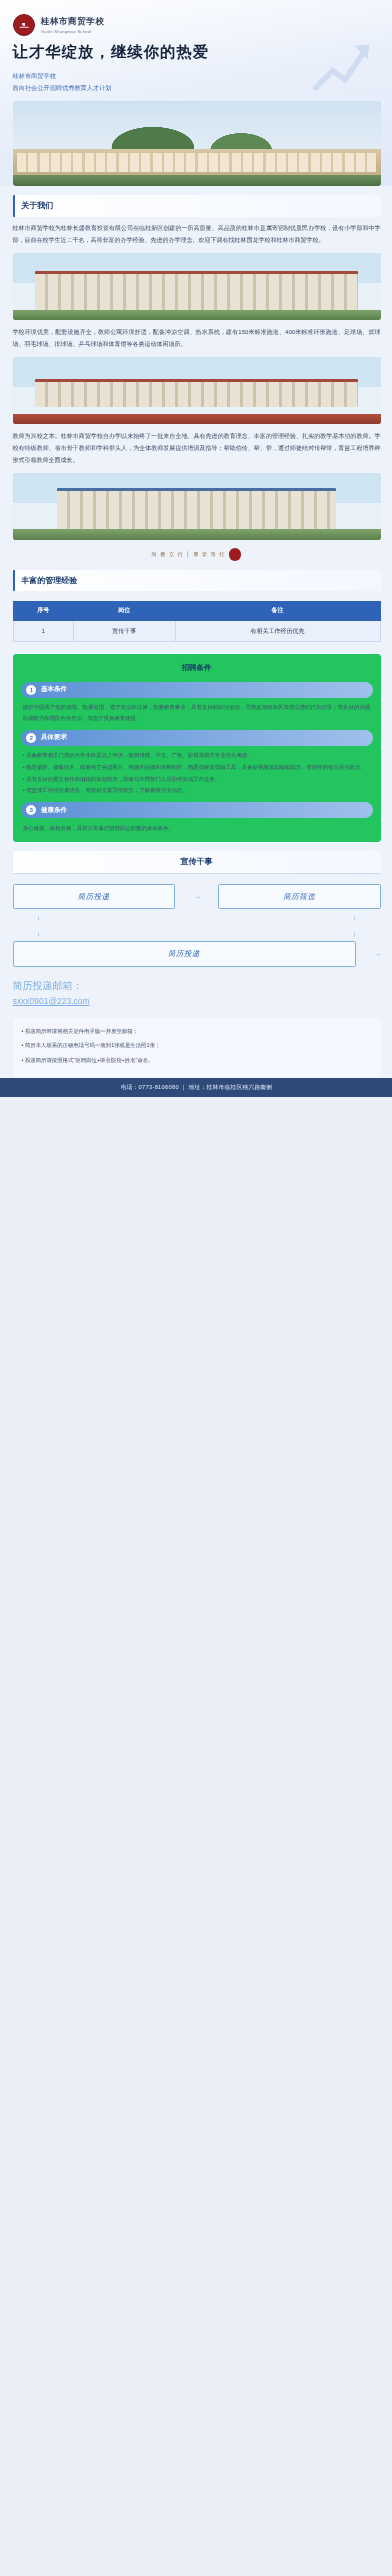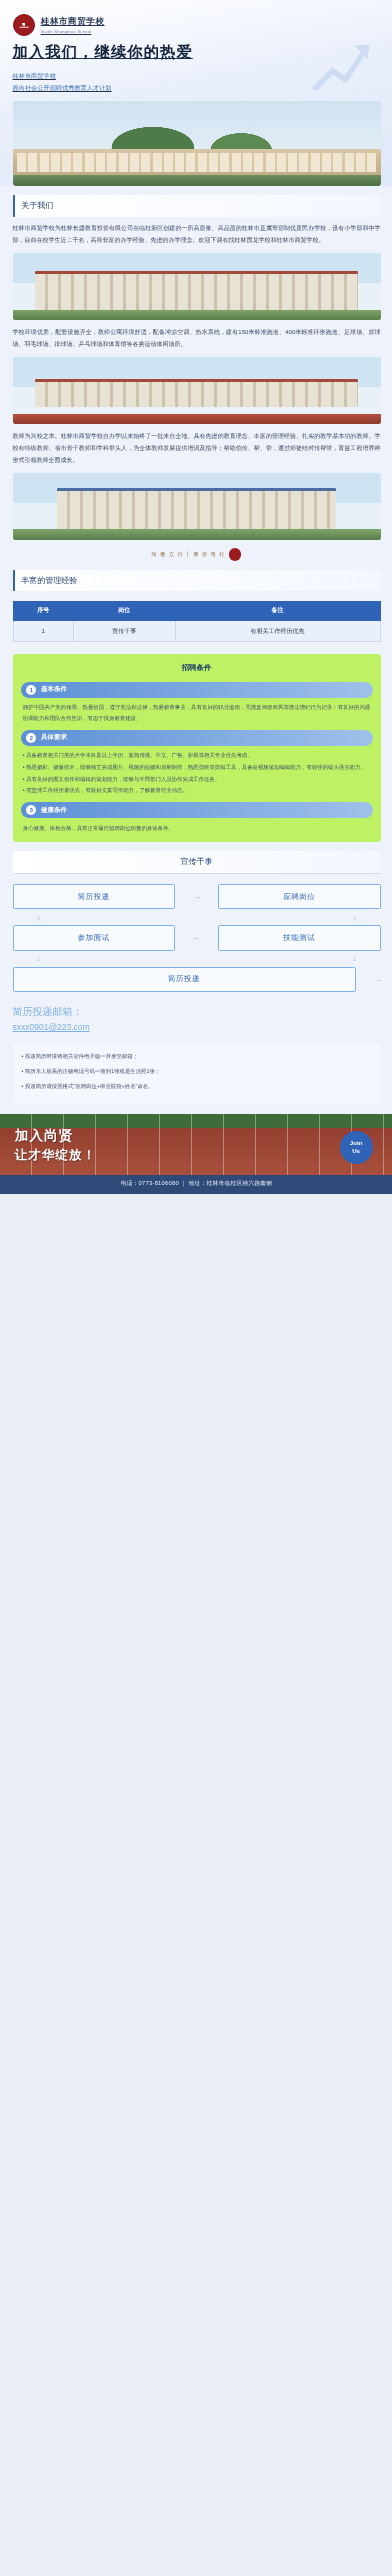--- a/index.html
+++ b/index.html
@@ -11,21 +11,20 @@
     color: #22324a;
   }
   .page { width:393px; position:relative; background:#eef2fa; }
 
   
   .hero {
     position:relative;
     background: linear-gradient(170deg,#ffffff 0%, #eaf0fb 45%, #dfe8f8 100%);
     padding: 8px 0 0 0;
     overflow:hidden;
-    text-decoration:underline;
   }
   .logo-row { display:flex; align-items:center; gap:5.7px; padding: 5.7px 12.5px 3.4px 12.5px; }
   .logo-badge {
     width:22.6px;height:22.6px;border-radius:50%;
     background:#9c1b1f; position:relative; flex:0 0 auto;
     border:1.1px solid #7d1417;
   }
   .logo-badge::after{
     content:"";position:absolute;left:50%;top:50%;width:12.5px;height:12.5px;
     transform:translate(-50%,-50%);
@@ -77,21 +76,21 @@
     content:"";position:absolute;left:0;right:0;bottom:0;height:11.3px;
     background:linear-gradient(#6e8f5e,#4d6f43);
   }
 
   
   .sec-head {
     margin: 9px 12.5px 0 12.5px;
     background: linear-gradient(90deg,#ffffff 0%, #f3f7ff 100%);
     border-left:2.3px solid #2f63b8;
     padding: 5.1px 6.8px;
-    font-size:8px; font-weight:normal; color:#1b3a6b;
+    font-size:8px; font-weight:bold; color:#1b3a6b;
     border-radius:1.1px;
   }
   .sec-head.center { text-align:center; border-left:none; border-bottom:1.1px solid #cfdcf1; }
 
   .para {
     margin: 6.8px 12.5px 0 12.5px;
     font-size:6px; line-height:1.95; color:#3b4a63; text-align:justify;
   }
   .photo {
     margin: 6.8px 12.5px 0 12.5px; height:67px; border-radius:2.8px; overflow:hidden; position:relative;
@@ -116,21 +115,21 @@
   .tbl-wrap { margin: 10.2px 12.5px 0 12.5px; }
   table.plan { width:100%; border-collapse:collapse; font-size:6px; }
   table.plan th {
     background:#2f63b8; color:#fff; font-weight:bold; padding:4.5px 2.3px; border:0.6px solid #2f63b8;
   }
   table.plan td {
     background:#eaf0fb; color:#2b3a55; padding:5.7px 2.3px; text-align:center; border:0.6px solid #c9d8ef;
   }
 
   
-  .cond-wrap { margin: 11.3px 12.5px 0 12.5px; background:#bef264; border-radius:3.4px; padding: 2.3px 0 8px 0;}
+  .cond-wrap { margin: 11.3px 12.5px 0 12.5px; background:#22c55e; border-radius:3.4px; padding: 2.3px 0 8px 0;}
   .cond-title {
     text-align:center; font-size:7.4px; font-weight:bold; color:#1b3a6b; padding:6.8px 0 2.3px 0;
   }
   .cond-card { margin: 6.8px 8px 0 8px; }
   .cond-bar {
     display:flex; align-items:center; gap:4.5px;
     background:linear-gradient(90deg,#5b8fd6,#9fc1ea);
     border-radius:8px; padding:2.8px 5.7px; color:#fff; font-size:6.5px; font-weight:bold;
   }
   .cond-num {
@@ -139,21 +138,21 @@
   }
   .cond-body {
     margin-top:4.5px; font-size:5.4px; line-height:1.95; color:#42506a; text-align:justify;
     padding: 0 2.3px;
   }
   .cond-body div { margin-bottom:1.1px; }
 
   
   .flow-wrap { margin: 10.2px 12.5px 0 12.5px; }
   .flow-grid { margin-top:9px; }
-  .flow-row { display:flex; align-items:center; justify-content:center; gap:18px; }
+  .flow-row { display:flex; align-items:center; justify-content:center; gap:18px;font-style:italic; }
   .flow-box {
     flex:1; text-align:center; border:0.8px solid #7fb0e6; color:#2f63b8;
     background:#f7faff; border-radius:1.7px; padding:6.8px 0; font-size:7.4px; letter-spacing:0.6px;
   }
   .flow-arrow { color:#7fb0e6; font-size:8px; letter-spacing:-1.1px; }
   .flow-vert { display:flex; justify-content:space-between; padding: 3.4px 24px; color:#7fb0e6; font-size:7.4px;}
 
   .mail-label { margin: 12.5px 12.5px 0 12.5px; font-size:10px; color:#7fb0e6; }
   .mail-addr { margin: 3.4px 12.5px 0 12.5px; font-size:8.5px; color:#7fb0e6; text-decoration:underline; }
 
@@ -186,21 +185,21 @@
 
   <div class="hero">
     <div class="logo-row">
       <div class="logo-badge"></div>
       <div class="logo-text">
         <div class="cn">桂林市商贸学校</div>
         <div class="en">Guilin Shangmao School</div>
       </div>
     </div>
 
-    <div class="hero-title">加入我们，继续你的热爱</div>
+    <div class="hero-title">让才华绽放，继续你的热爱</div>
 
     <div class="hero-sub">
       <div>桂林市商贸学校</div>
       <div>面向社会公开招聘优秀教育人才计划</div>
     </div>
 
     <svg class="hero-arrow" viewBox="0 0 120 120">
       <path d="M10 100 L40 70 L62 86 L100 30" fill="none" stroke="#cfdcf1" stroke-width="10" stroke-linecap="round"></path>
       <path d="M78 26 L104 24 L102 50 Z" fill="#cfdcf1"></path>
     </svg>
@@ -294,30 +293,25 @@
       </div>
     </div>
   </div>
 
   <div class="sec-head center">宣传干事</div>
   <div class="flow-wrap">
     <div class="flow-grid">
       <div class="flow-row">
         <div class="flow-box">简历投递</div>
         <div class="flow-arrow">→</div>
-        <div class="flow-box">应聘岗位</div>
+        <div class="flow-box">简历筛选</div>
       </div>
       <div class="flow-vert">
         <span>↓</span>
         <span>↓</span>
-      </div>
-      <div class="flow-row">
-        <div class="flow-box">参加面试</div>
-        <div class="flow-arrow">←</div>
-        <div class="flow-box">技能测试</div>
       </div>
       <div class="flow-vert">
         <span>↓</span>
         <span>↓</span>
       </div>
       <div class="flow-row">
         <div class="flow-box">简历投递</div>
         <div class="flow-arrow">→</div>
       </div>
     </div>
@@ -327,27 +321,17 @@
   <div class="mail-addr">sxxx0901@223.com</div>
 
   <div class="notes">
     <div>
       <li style="list-style:none">• 投递简历时请将相关证件电子版一并发至邮箱；</li>
       <li style="list-style:none">• 简历本人联系的正确电话号码一项到1张或是生活照1张；</li>
       <li style="list-style:none">• 投递简历请按照格式"应聘岗位+毕业院校+姓名"命名。</li>
     </div>
   </div>
 
-  <div class="banner">
-    <div class="green"></div>
-    <div class="lanes"></div>
-    <div class="banner-txt">加入尚贤</div>
-    <div class="banner-txt2">让才华绽放！</div>
-    <div class="banner-badge">
-      <span>Join</span>
-      <span>Us</span>
-    </div>
-  </div>
 
   <div class="footer">电话：0773-8106080  ｜  地址：桂林市临桂区秧六路南侧</div>
 
 </div>
 
 
 </body></html>

